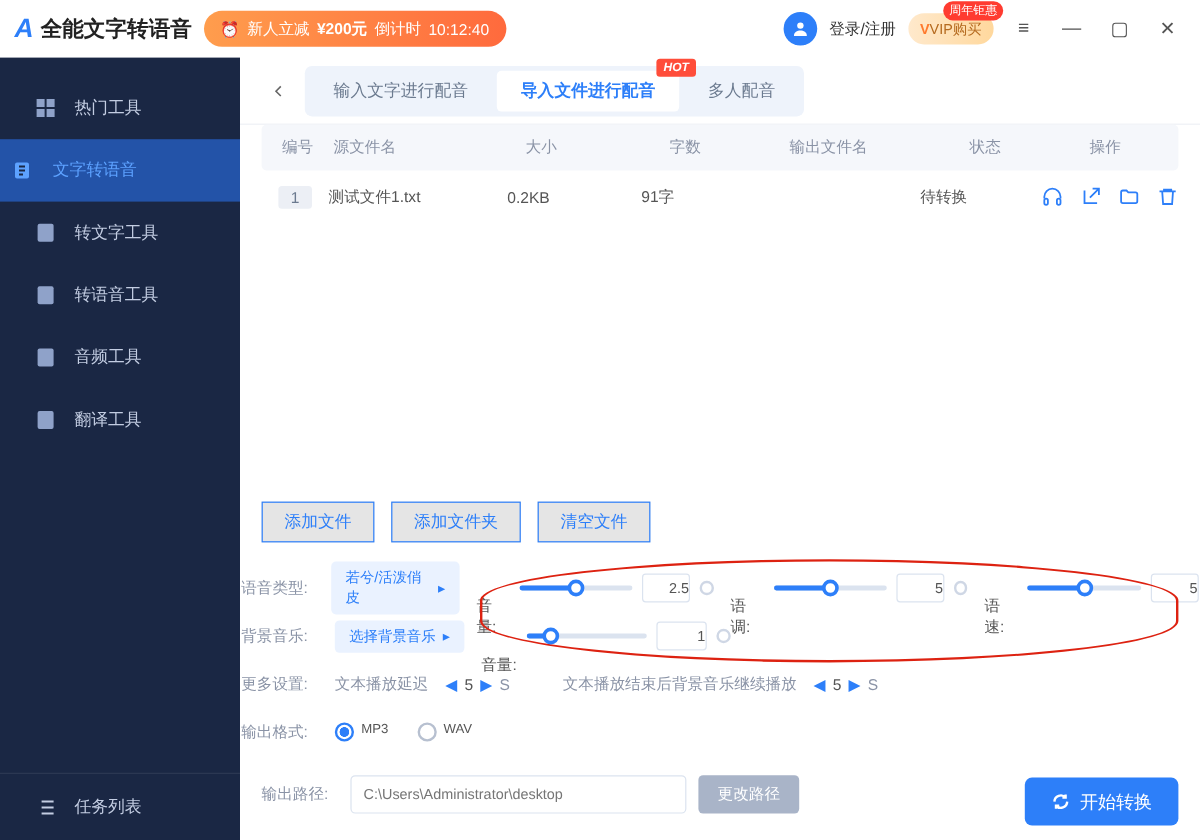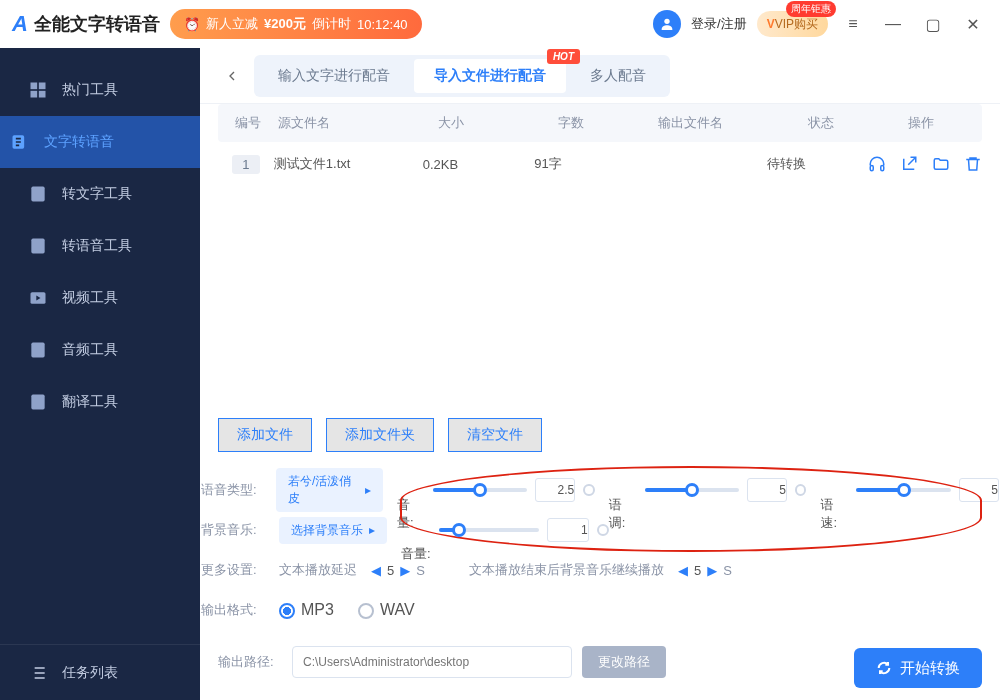--- a/index.html
+++ b/index.html
@@ -51,21 +51,21 @@
 .slider { position:relative; width:100px; height:4px; background:#dbe3ef; border-radius:2px; }
 .slider-fill { position:absolute; left:0; top:0; bottom:0; background:#2d7ff9; border-radius:2px; }
 .slider-thumb { position:absolute; width:14px; height:14px; background:#fff; border:3px solid #2d7ff9; border-radius:50%; top:50%; transform:translate(-50%,-50%); }
 .val-box { width:42px; height:24px; border:1px solid #dbe3ef; border-radius:3px; text-align:right; line-height:22px; font-size:12px; color:#555; }
 .reset-dot { width:12px; height:12px; border:2px solid #cfd7e5; border-radius:50%; }
 .stepper { display:flex; align-items:center; gap:6px; color:#2d7ff9; }
 .stepper .arr { cursor:pointer; }
 .stepper .val { color:#555; }
 .stepper .unit { color:#8a93a6; }
 .radio-group { display:flex; gap:24px; align-items:center; }
-.radio { display:flex; align-items:flex-end; gap:6px; font-size:16px; color:#555; cursor:pointer; }
+.radio { display:flex; align-items:flex-start; gap:6px; font-size:11px; color:#555; cursor:pointer; }
 .radio-dot { width:16px; height:16px; border:2px solid #b7c0d0; border-radius:50%; }
 .radio.checked .radio-dot { border-color:#2d7ff9; background:radial-gradient(circle,#2d7ff9 45%,#fff 50%); }
 .path-input { flex:1; height:32px; border:1px solid #dbe3ef; border-radius:4px; padding:0 10px; font-size:12px; color:#b1b8c7; background:#fff; }
 .path-btn { background:#a9b4c8; color:#fff; border:none; padding:0 16px; height:32px; border-radius:4px; font-size:13px; cursor:pointer; }
 .start-btn { position:absolute; right:18px; bottom:12px; background:#2d7ff9; color:#fff; border:none; padding:17px 22px; height:40px; border-radius:6px; font-size:15px; display:flex; align-items:center; gap:8px; cursor:pointer; }
 .footer-area { position:relative; padding:0 18px 18px; }
 </style>
 </head>
 <body>
 
@@ -131,29 +131,20 @@
         </span>
       <span>转文字工具</span>
     </div>
     <div class="side-item">
       <span class="side-icon">
           <svg viewBox="0 0 24 24" fill="#8fa2c9">
             <rect x="4" y="3" width="16" height="18" rx="2"></rect>
           </svg>
         </span>
       <span>转语音工具</span>
-    </div>
-    <div class="side-item">
-      <span class="side-icon">
-          <svg viewBox="0 0 24 24" fill="#8fa2c9">
-            <rect x="3" y="5" width="18" height="14" rx="2"></rect>
-            <path d="M10 9l5 3-5 3z" fill="#1a2744"></path>
-          </svg>
-        </span>
-      <span>视频工具</span>
     </div>
     <div class="side-item">
       <span class="side-icon">
           <svg viewBox="0 0 24 24" fill="#8fa2c9">
             <rect x="4" y="3" width="16" height="18" rx="2"></rect>
           </svg>
         </span>
       <span>音频工具</span>
     </div>
     <div class="side-item">

